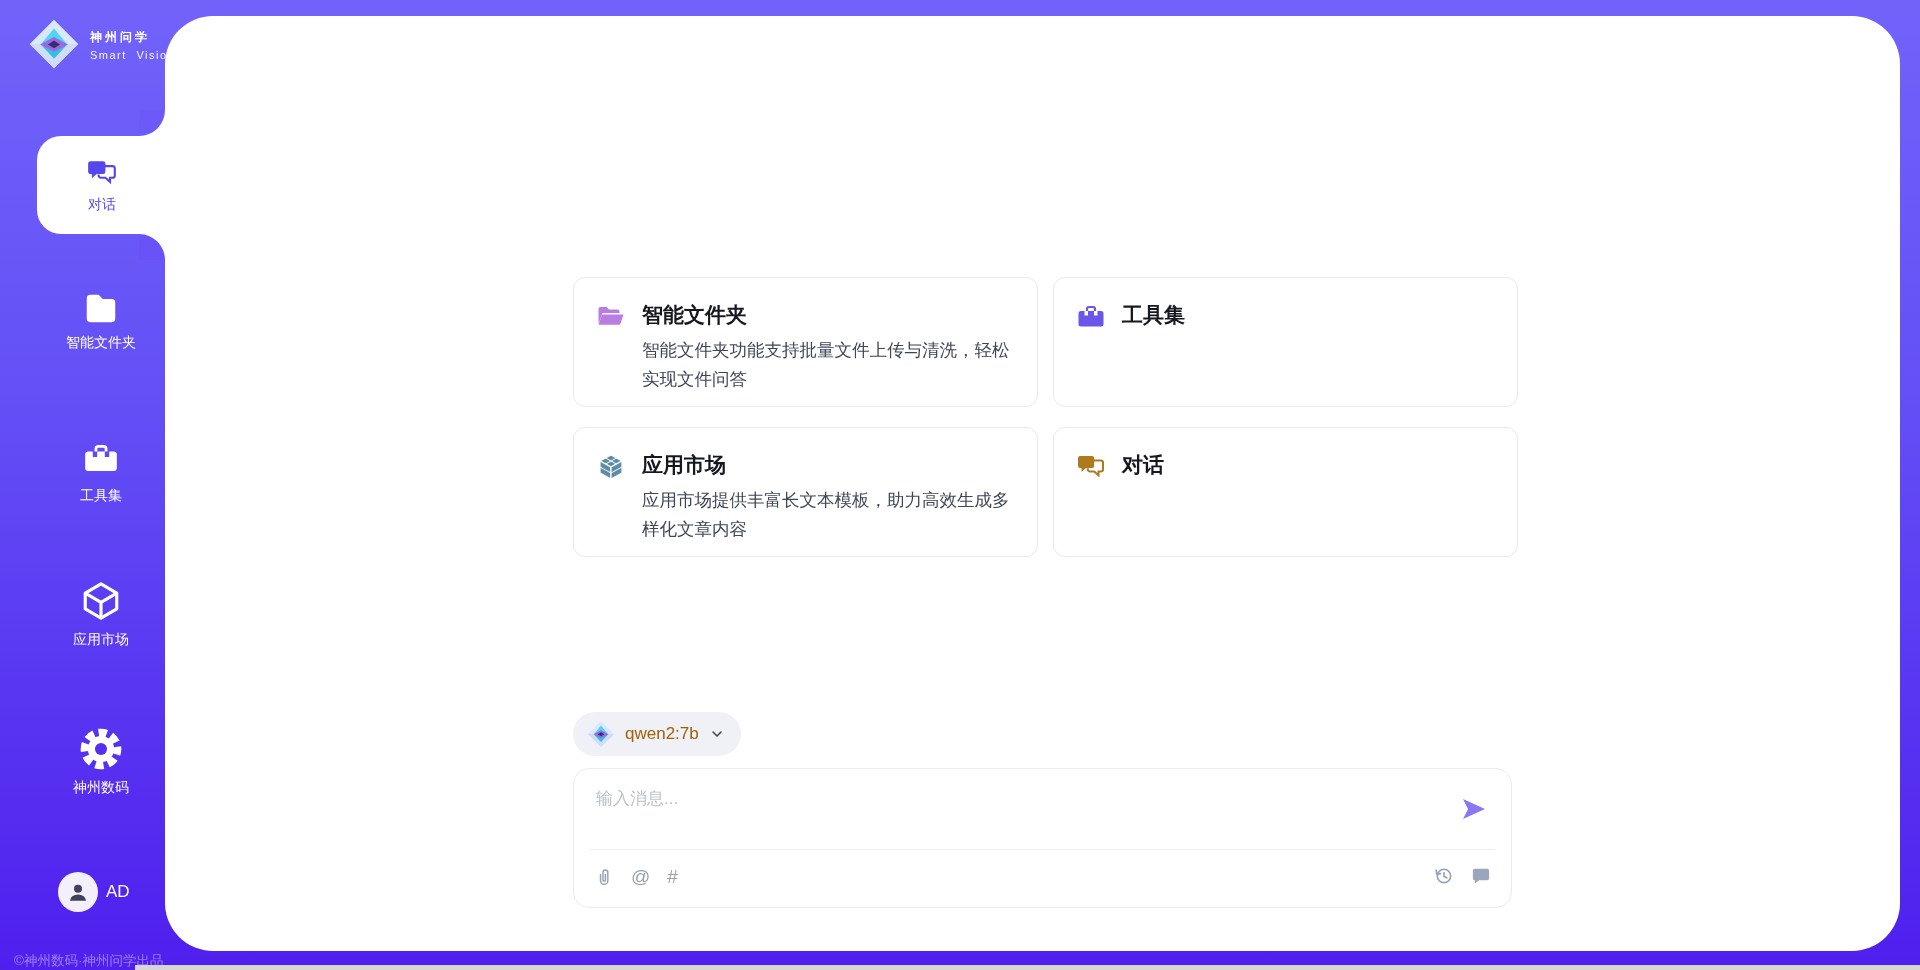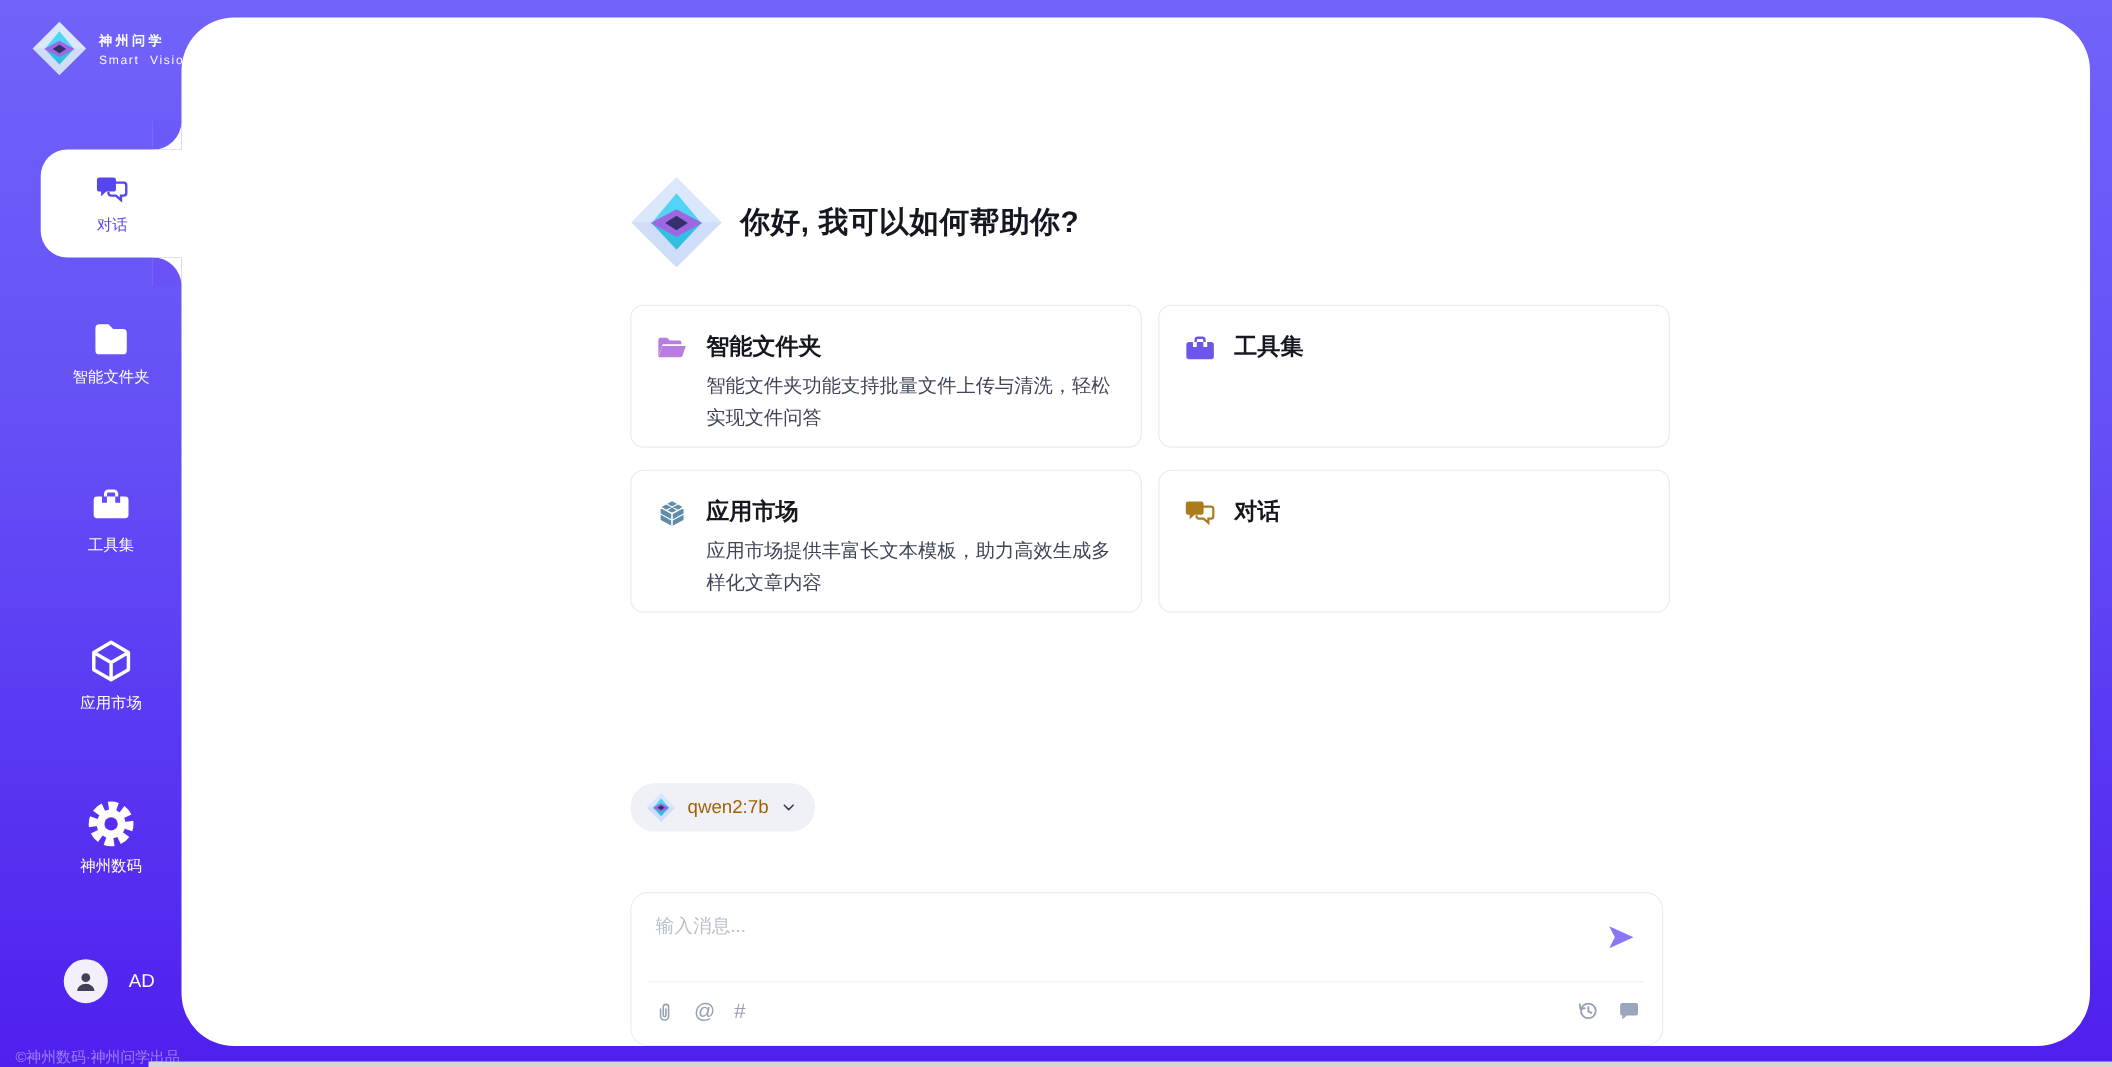--- a/index.html
+++ b/index.html
@@ -23,21 +23,21 @@
               border-radius:24px 0 0 24px;display:flex;flex-direction:column;align-items:center;
               justify-content:center;cursor:pointer;z-index:2;}
   .active-tab .lbl{color:#5646ee;font-size:14px;margin-top:7px;font-weight:500;}
   .fillet{position:absolute;left:139px;width:26px;height:26px;background:#fff;z-index:1;}
   .fillet.top{top:110px;}
   .fillet.bottom{top:234px;}
   .fillet .mask{position:absolute;inset:0;}
   .fillet.top .mask{background:#6c5af8;border-bottom-right-radius:100%;}
   .fillet.bottom .mask{background:#6952f7;border-top-right-radius:100%;}
 
-  .user-row{position:absolute;left:58px;top:872px;display:flex;align-items:center;gap:19px;cursor:pointer;}
+  .user-row{position:absolute;left:58px;top:872px;display:flex;align-items:center;gap:8px;cursor:pointer;}
   .user-avatar{width:40px;height:40px;border-radius:50%;background:#f3effb;display:flex;
                align-items:center;justify-content:center;}
   .user-name{color:#fff;font-size:17px;}
   .copyright{position:absolute;left:14px;top:928px;color:rgba(255,255,255,.42);font-size:13.5px;margin-top:24px;}
 
   
   .greet{position:absolute;left:571px;top:158px;display:flex;align-items:center;gap:14px;}
   .greet svg{width:88px;height:88px;}
   .greet-title{font-size:27px;font-weight:700;color:#14171f;letter-spacing:.5px;}
 
@@ -51,21 +51,21 @@
   .card-desc{font-size:17.5px;line-height:29px;color:#3e4557;margin-top:7px;}
 
   
   .model-pill{position:absolute;left:573px;top:712px;height:44px;background:#f0f1f6;border-radius:22px;
               display:flex;align-items:center;gap:10px;padding:0 16px 0 14px;cursor:pointer;}
   .model-pill svg.gem{width:28px;height:28px;}
   .model-name{font-size:17px;color:#a16207;}
 
   
   .composer{position:absolute;left:573px;top:768px;width:939px;height:140px;background:#fff;
-            border:1px solid #eaecf2;border-radius:16px;box-sizing:border-box;margin-top:43px;}
+            border:1px solid #eaecf2;border-radius:16px;box-sizing:border-box;}
   .composer textarea{position:absolute;left:20px;top:16px;width:860px;height:58px;border:none;outline:none;
             resize:none;font-family:inherit;font-size:17px;color:#2a2f3a;background:transparent;}
   .composer textarea::placeholder{color:#b9c0cd;}
   .send-btn{position:absolute;right:22px;top:26px;width:30px;height:30px;border:none;background:none;
             cursor:pointer;padding:0;}
   .composer .divider{position:absolute;left:16px;right:16px;top:80px;height:1px;background:#eef0f5;}
   .tools-left{position:absolute;left:20px;top:96px;display:flex;align-items:center;gap:17px;color:#98a1b3;}
   .tools-right{position:absolute;right:20px;top:96px;display:flex;align-items:center;gap:16px;color:#93a0b6;}
   .tool{cursor:pointer;display:flex;align-items:center;}
   .sym{font-size:19px;line-height:24px;color:#98a1b3;}
@@ -145,31 +145,20 @@
       <svg width="24" height="24" viewBox="0 0 30 30">
         <circle cx="15" cy="11" r="5" fill="#434059"></circle>
         <path d="M5,26 a10,8 0 0 1 20,0 Z" fill="#434059"></path>
       </svg>
     </div>
     <span class="user-name">AD</span>
   </div>
 
   <div class="copyright">©神州数码·神州问学出品</div>
 
-  <div class="greet">
-    <svg viewBox="0 0 60 60">
-      <polygon points="30,2 58,30 30,58 2,30" fill="#dbe7fb"></polygon>
-      <polygon points="2,30 58,30 30,58" fill="#cfddf8"></polygon>
-      <polygon points="30,12 45,30 15,30" fill="#52d4f4"></polygon>
-      <polygon points="15,31 45,31 30,47" fill="#33bfe2"></polygon>
-      <polygon points="30,22 46,30.5 30,39 14,30.5" fill="#9d67e3"></polygon>
-      <polygon points="30,26 37,30.5 30,35 23,30.5" fill="#33306b"></polygon>
-    </svg>
-    <div class="greet-title">你好, 我可以如何帮助你?</div>
-  </div>
 
   <div class="cards">
 
     <div class="card">
       <svg class="card-icon" viewBox="0 0 30 30">
         <path d="M2.5,22 V7 a2,2 0 0 1 2,-2 h6 l2.5,2.5 h8.5 a2,2 0 0 1 2,2 V11 h-17 Z" fill="#b97de1"></path>
         <path d="M6,12.5 h21.5 l-3,9 a1.8,1.8 0 0 1 -1.7,1.2 H2.6 Z" fill="#b97de1"></path>
       </svg>
       <div>
         <div class="card-title">智能文件夹</div>

